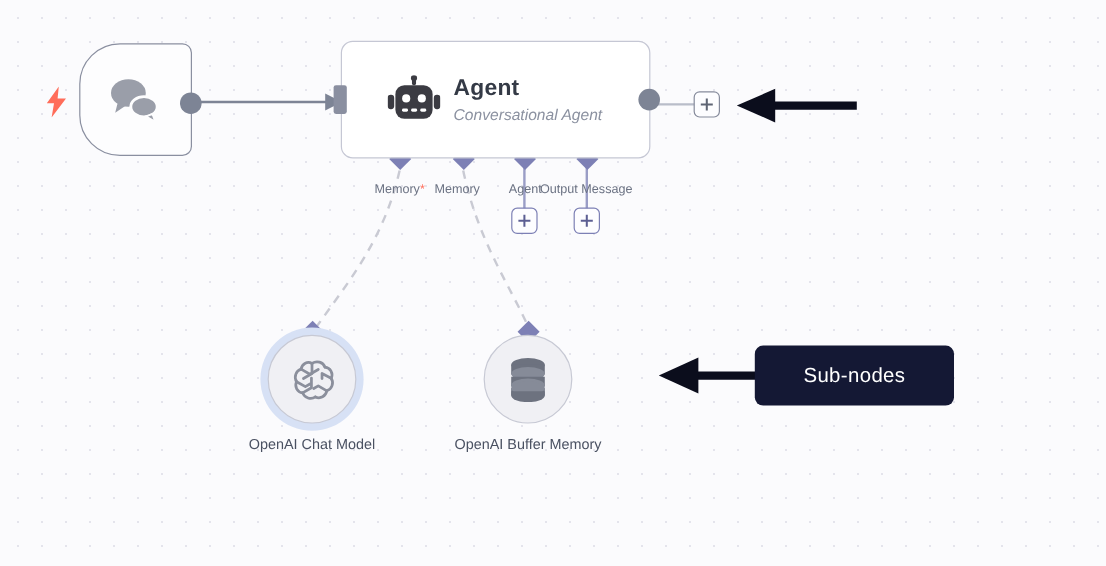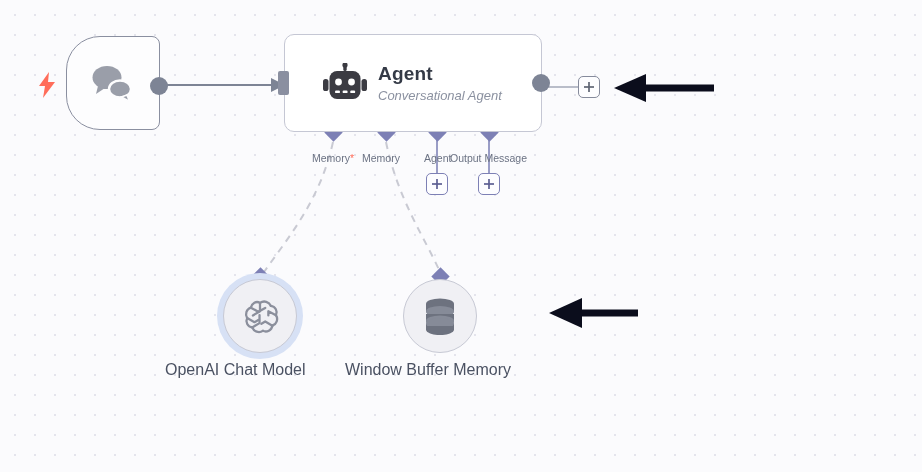--- a/index.html
+++ b/index.html
@@ -145,21 +145,22 @@
     box-shadow: 0 0 0 6px #d7e1f5;
   }
   .subnode-icon {
     position: absolute;
     left: 50%; top: 50%;
     transform: translate(-50%, -50%);
   }
   .subnode-label {
     position: absolute;
     width: 190px;
-    font-size: 16px;
+    text-align: center;
+    font-size: 12px;
     line-height: 20px;
     color: #4a5162;
   }
 
   
   .callout {
     position: absolute;
     background: #141834;
     border-radius: 7px;
     color: #ffffff;
@@ -295,16 +296,19 @@
       <ellipse cx="18" cy="7" rx="14" ry="5.6" fill="#6d727f"></ellipse>
       <path d="M4 7 v7 a14 5.6 0 0 0 28 0 v-7" fill="#6d727f"></path>
       <ellipse cx="18" cy="14.5" rx="14" ry="5.6" fill="#868b98"></ellipse>
       <path d="M4 17 v7 a14 5.6 0 0 0 28 0 v-7" fill="#6d727f"></path>
       <ellipse cx="18" cy="24" rx="14" ry="5.6" fill="#868b98"></ellipse>
       <path d="M4 26.5 v5 a14 5.6 0 0 0 28 0 v-5" fill="#6d727f"></path>
       <ellipse cx="18" cy="26.5" rx="14" ry="5.6" fill="#868b98"></ellipse>
       <path d="M4 29 v3.5 a14 5.6 0 0 0 28 0 v-3.5" fill="#6d727f"></path>
     </svg>
   </div>
-  <div class="subnode-label" style="left:345px; top:360px;">Window Buffer Memory</div>
-
+  <div class="subnode-label" style="left:345px; top:360px;">OpenAI Buffer Memory</div>
+
+  <div class="callout" style="left:629px; top:288px; width:166px; height:50px;">
+    <span>Sub-nodes</span>
+  </div>
 
 </div>
 
 </body></html>

